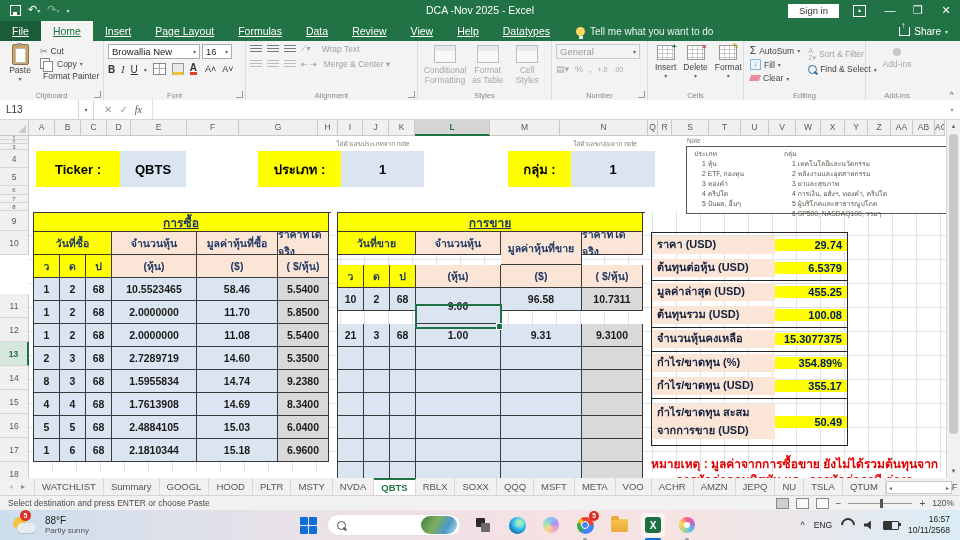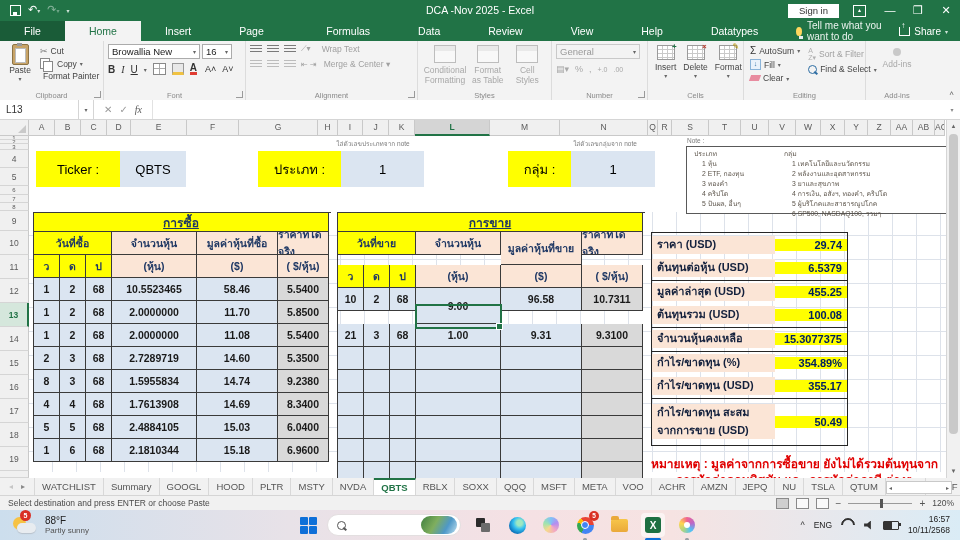--- a/index.html
+++ b/index.html
@@ -18,21 +18,21 @@
   .wintitle{position:absolute;left:0;right:0;top:0;height:21px;text-align:center;
     font-size:10.5px;line-height:21px;color:#fff;pointer-events:none;}
   .tbright{margin-left:auto;display:flex;align-items:center;height:21px;}
   .signin{background:#fff;color:#333;font-size:9.5px;padding:1.5px 11px;margin-right:14px;}
   .ribdisp{width:11px;height:10px;border:1px solid #fff;font-size:6px;line-height:9px;text-align:center;margin-right:10px;}
   .winbtn{width:28px;text-align:center;font-size:11px;line-height:21px;}
 
   
   .ribtabs{position:absolute;left:0;top:21px;width:960px;height:20px;background:#217346;
     display:flex;align-items:stretch;color:#fff;font-size:10.5px;}
-  .rtab{padding:0 24px;line-height:20px;}
+  .rtab{padding:0 12px;line-height:20px;text-decoration:underline;}
   .rtab.file{background:#1a5c38;}
   .rtab.active{background:#f3f3f3;color:#217346;}
   .tellme{display:flex;align-items:center;gap:5px;padding-left:14px;font-size:10px;color:#eaf3ee;}
   .bulb{width:9px;height:9px;border-radius:50%;background:#ffd75e;position:relative;}
   .bulb:after{content:"";position:absolute;left:2.5px;bottom:-3px;width:4px;height:3px;background:#e8eef0;}
   .sharebox{margin-left:auto;display:flex;align-items:center;gap:4px;padding:0 12px;font-size:10px;}
   .shareicon{width:9px;height:8px;border:1px solid #fff;border-top:none;position:relative;}
   .shareicon:after{content:"↑";position:absolute;left:1px;top:-6px;font-size:8px;}
 
   
@@ -116,21 +116,21 @@
   .corner:after{content:"";position:absolute;right:2px;bottom:2px;border-left:8px solid transparent;border-bottom:8px solid #c9c9c9;}
   .gutter{position:absolute;left:0;top:16px;width:29px;}
   .gcell{box-sizing:border-box;width:29px;border-right:1px solid #c9c9c9;border-bottom:1px solid #d5d5d5;
     background:#f0f0f0;font-size:8.5px;color:#5a5a5a;text-align:center;overflow:hidden;
     display:flex;align-items:center;justify-content:center;}
   .gcell.sel{background:#d5e7dc;border-right:2px solid #217346;color:#217346;font-weight:bold;}
   .gridbg{position:absolute;left:29px;top:92px;width:917px;height:260px;background:
     repeating-linear-gradient(to bottom,transparent 0 23px,#dde2ea 23px 24px),
     repeating-linear-gradient(to right,transparent 0 23px,#dde2ea 23px 24px);}
   .cellbox{position:absolute;display:flex;align-items:center;justify-content:center;
-    font-weight:normal;box-sizing:border-box;}
+    font-weight:bold;box-sizing:border-box;}
   .yellow{background:#ffff00;}
   .bluec{background:#dbe5f1;}
   .tinynote{position:absolute;font-size:6.5px;color:#7a7a7a;text-align:center;}
   .notebox{position:absolute;left:686px;top:26px;width:259px;height:66px;background:#fff;
     border:1.5px solid #595959;font-size:6.8px;color:#5a5248;}
   .notetitle{position:absolute;left:687px;top:17px;font-size:6.5px;color:#7a7a7a;}
   .ncol{position:absolute;top:2px;line-height:10px;white-space:nowrap;}
   .nitem{padding-left:8px;}
   .xtable{position:absolute;display:grid;border-left:1px solid #3a3a3a;border-top:1px solid #3a3a3a;box-sizing:border-box;}
   .xtable>div{box-sizing:border-box;border-right:1px solid #3a3a3a;border-bottom:1px solid #3a3a3a;
@@ -498,21 +498,21 @@
         <div class="gcell" style="height: 4px; font-size: 6px;">1</div>
         <div class="gcell" style="height: 4px; font-size: 6px;">2</div>
         <div class="gcell" style="height: 6px; font-size: 6px;">3</div>
         <div class="gcell" style="height: 18px;">4</div>
         <div class="gcell" style="height: 18px;">5</div>
         <div class="gcell" style="height: 9px; font-size: 6px;">6</div>
         <div class="gcell" style="height: 8px; font-size: 6px;">7</div>
         <div class="gcell" style="height: 8px; font-size: 6px;">8</div>
         <div class="gcell" style="height: 20px;">9</div>
         <div class="gcell" style="height: 24px;">10</div>
-        <div class="gcell" style="height: 24px;">11</div>
+        <div class="gcell" style="height: 24px; margin-top: 39px;">11</div>
         <div class="gcell" style="height: 24px;">12</div>
         <div class="gcell sel" style="height: 24px;">13</div>
         <div class="gcell" style="height: 24px;">14</div>
         <div class="gcell" style="height: 24px;">15</div>
         <div class="gcell" style="height: 24px;">16</div>
         <div class="gcell" style="height: 24px;">17</div>
         <div class="gcell" style="height: 24px;">18</div>
         <div class="gcell" style="height: 24px;">19</div>
         <div class="gcell" style="height: 7px;"></div>
       </div>

